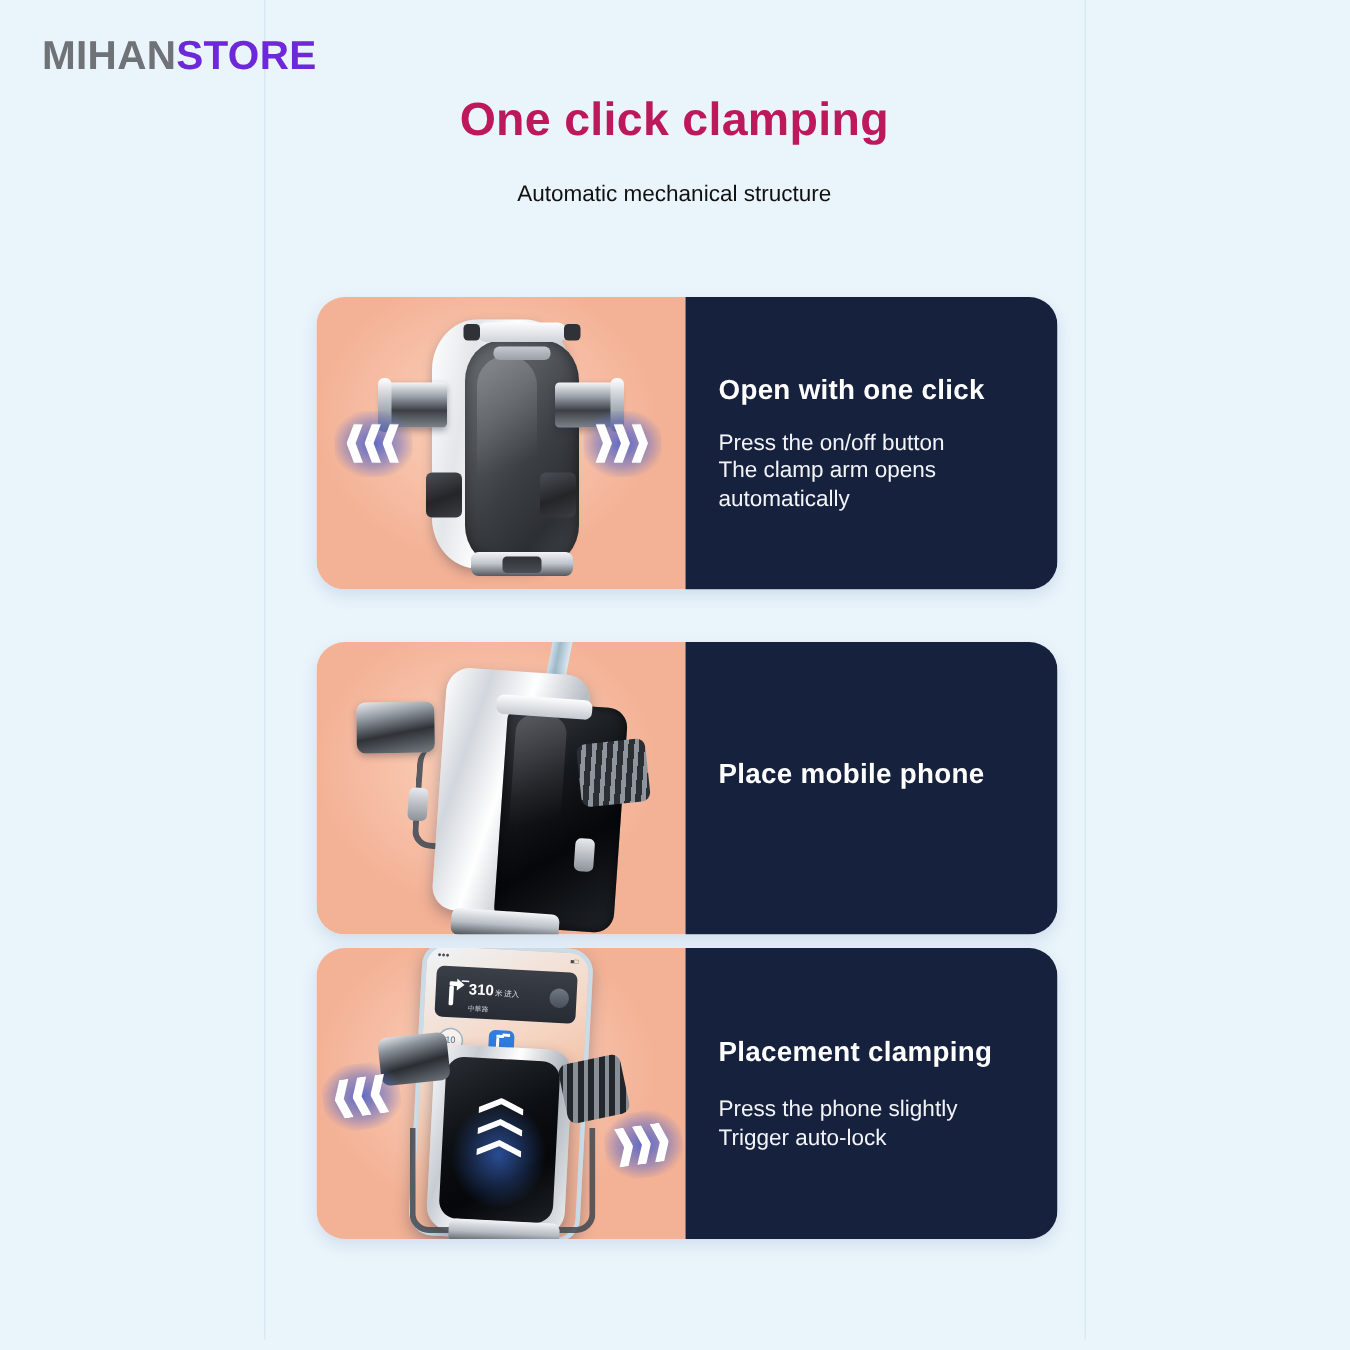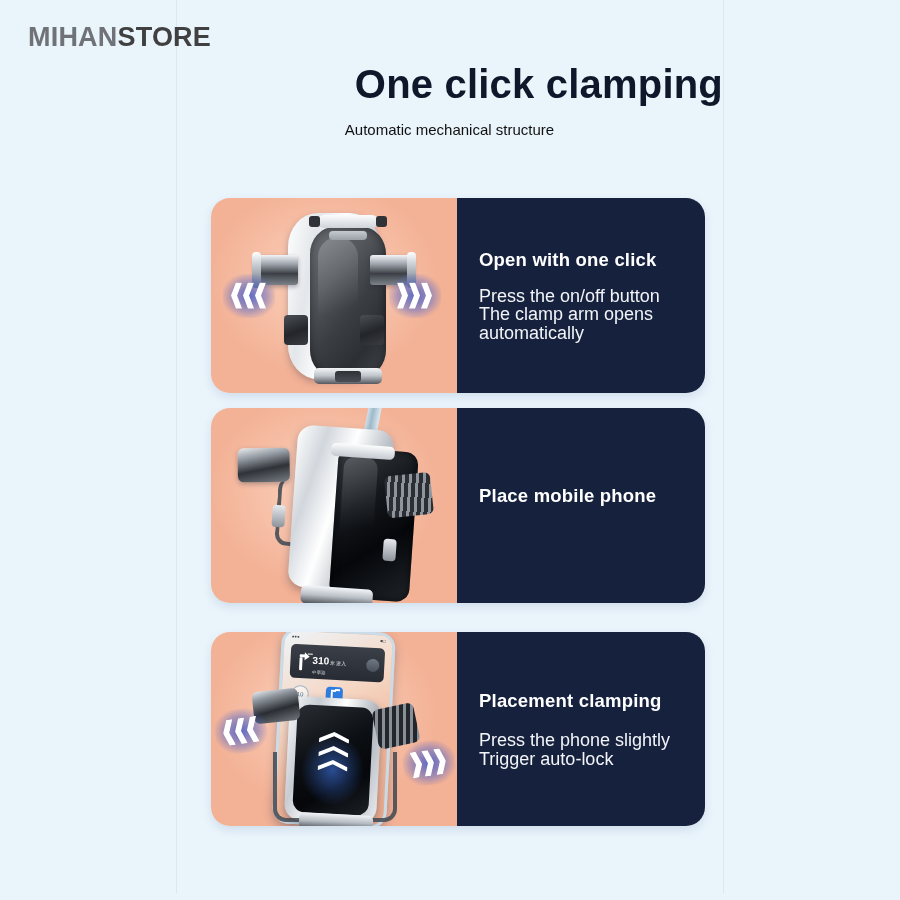--- a/index.html
+++ b/index.html
@@ -17,60 +17,60 @@
   .rule.left{left:176px;height:893px;}
   .rule.right{left:723px;height:893px;}
 
   
   .brand{
     position:absolute;left:28px;top:24px;
     font-size:27px;font-weight:bold;letter-spacing:.2px;
     line-height:1;white-space:nowrap;
   }
   .brand .m{color:#6f7276;}
-  .brand .s{color:#404040;}
+  .brand .s{color:#6d28d9;}
 
   
   .headline{
     position:absolute;left:176px;width:547px;top:62px;
-    text-align:right;font-size:40px;font-weight:bold;color:#0f172a;
+    text-align:center;font-size:31px;font-weight:bold;color:#be185d;
     letter-spacing:.2px;
   }
   .subhead{
     position:absolute;left:176px;width:547px;top:121px;
     text-align:center;font-size:15px;color:#111;font-weight:normal;
   }
 
   
   .card{
     position:absolute;left:211px;width:494px;height:195px;
     border-radius:19px;overflow:hidden;display:flex;
     box-shadow:0 4px 10px rgba(120,150,190,.22);
   }
   .card.c1{top:198px;}
-  .card.c2{top:408px;}
+  .card.c2{top:428px;}
   .card.c3{top:632px;height:194px;}
 
   .art{
     width:246px;height:100%;position:relative;
     background:#f3b195;
     overflow:hidden;flex:0 0 246px;
   }
   .art:after{ 
     content:"";position:absolute;inset:0;
     background:radial-gradient(ellipse at 46% 42%, rgba(255,223,205,.75) 0%, rgba(243,177,149,0) 62%);
   }
   .info{
     flex:1;background:#16213d;position:relative;
     padding:0 0 0 22px;display:flex;flex-direction:column;justify-content:center;
   }
   .info h3{
     margin:0 0 14px 0;color:#fff;font-size:18.5px;font-weight:bold;letter-spacing:.2px;
   }
-  .info p{margin:0;color:#f2f4f8;font-size:18px;line-height:18.5px;}
+  .info p{margin:0;color:#f2f4f8;font-size:15px;line-height:18.5px;}
 
   .c1 .info h3{margin-bottom:16px;}
   .c2 .info h3{margin-bottom:20px;}
   .c3 .info h3{margin-bottom:19px;}
 
   
   .holder-front{position:absolute;left:50%;top:50%;transform:translate(-50%,-50%);width:120px;height:178px;z-index:3;}
   .hf-body{
     position:absolute;left:14px;top:6px;width:92px;height:166px;border-radius:30px/34px;
     background:linear-gradient(100deg,#ffffff 0%,#e3e6ea 26%,#ffffff 48%,#c9ced5 74%,#f4f6f8 100%);

